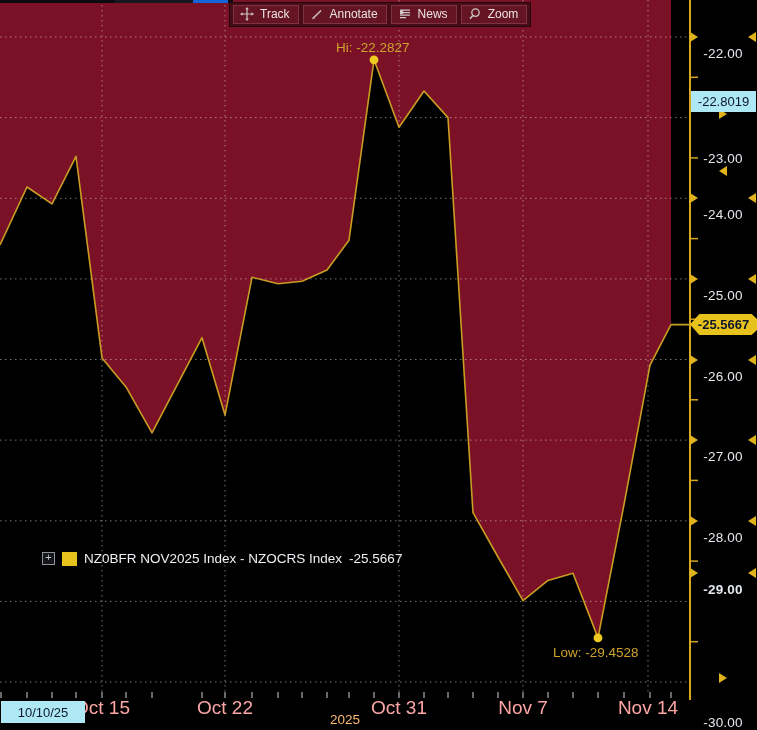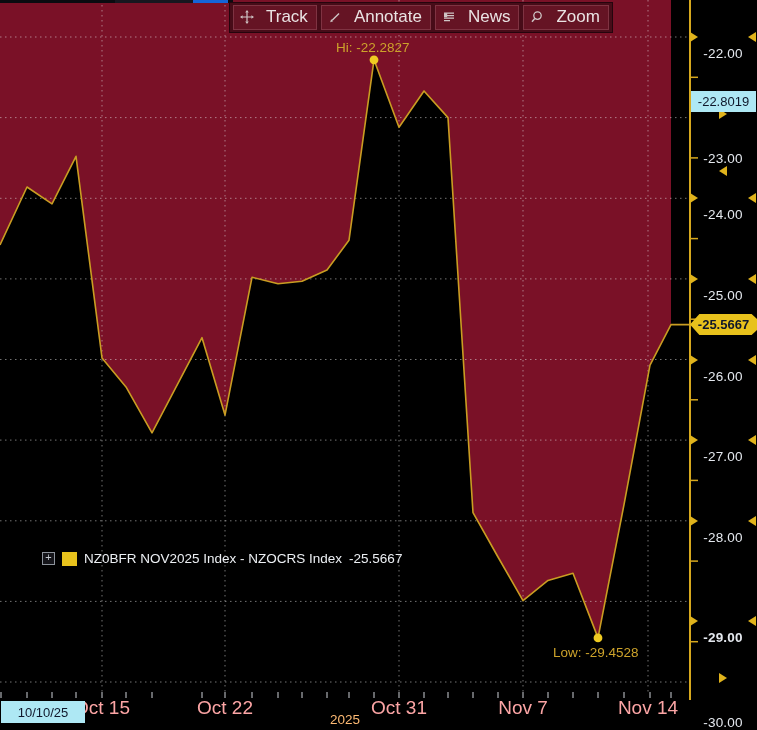--- a/index.html
+++ b/index.html
@@ -7,22 +7,22 @@
           font-family:"Liberation Sans","DejaVu Sans",sans-serif;}
 
   
   .topstrip{position:absolute;left:0;top:0;width:233px;height:3px;background:#0b0b10;z-index:6;}
   .topstrip-mid{position:absolute;left:115px;top:0;width:78px;height:3px;background:#17171f;z-index:6;}
   .topstrip-blue{position:absolute;left:193px;top:0;width:35px;height:3px;background:#1565d8;z-index:7;}
 
   
   .toolbar{position:absolute;left:229px;top:2px;display:flex;gap:4px;align-items:stretch;
            background:#470c18;border:1px solid #25050d;padding:2px 3px;z-index:10;}
-  .tb-btn{display:flex;align-items:center;gap:12px;background:#651424;border:1px solid #7f3342;
-          color:#eae3e3;font-size:17px;padding:1px 8px 2px 6px;cursor:pointer;white-space:nowrap;}
+  .tb-btn{display:flex;align-items:center;gap:6px;background:#651424;border:1px solid #7f3342;
+          color:#eae3e3;font-size:12px;padding:1px 8px 2px 6px;cursor:pointer;white-space:nowrap;}
   .tb-btn svg{display:block;}
 
   
   #plotsvg{position:absolute;left:0;top:0;z-index:1;}
 
   
   .yrow{position:absolute;left:690px;width:66px;height:18px;display:flex;align-items:center;
         justify-content:space-between;z-index:3;}
   .yrow .lab{color:#e4e8ee;font-size:13.5px;letter-spacing:0.2px;margin-top:32px;}
   .arr-right{width:0;height:0;border-top:5px solid transparent;border-bottom:5px solid transparent;border-left:8px solid #e0b31c;}
@@ -194,21 +194,21 @@
       <div class="yrow" style="top: 431px;">
         <span class="arr-right"></span>
         <span class="lab">-27.00</span>
         <span class="arr-left"></span>
       </div>
       <div class="yrow" style="top: 512px;">
         <span class="arr-right"></span>
         <span class="lab">-28.00</span>
         <span class="arr-left"></span>
       </div>
-      <div class="yrow" style="top: 612px; font-weight: bold;">
+      <div class="yrow" style="top: 564px; font-weight: bold;">
         <span class="arr-right"></span>
         <span class="lab">-29.00</span>
         <span class="arr-left"></span>
       </div>
       <div class="yrow" style="top: 673px; flex-direction: column;">
         <span class="arr-right"></span>
         <span class="lab">-30.00</span>
         <span class="arr-left"></span>
       </div>
     </div>

